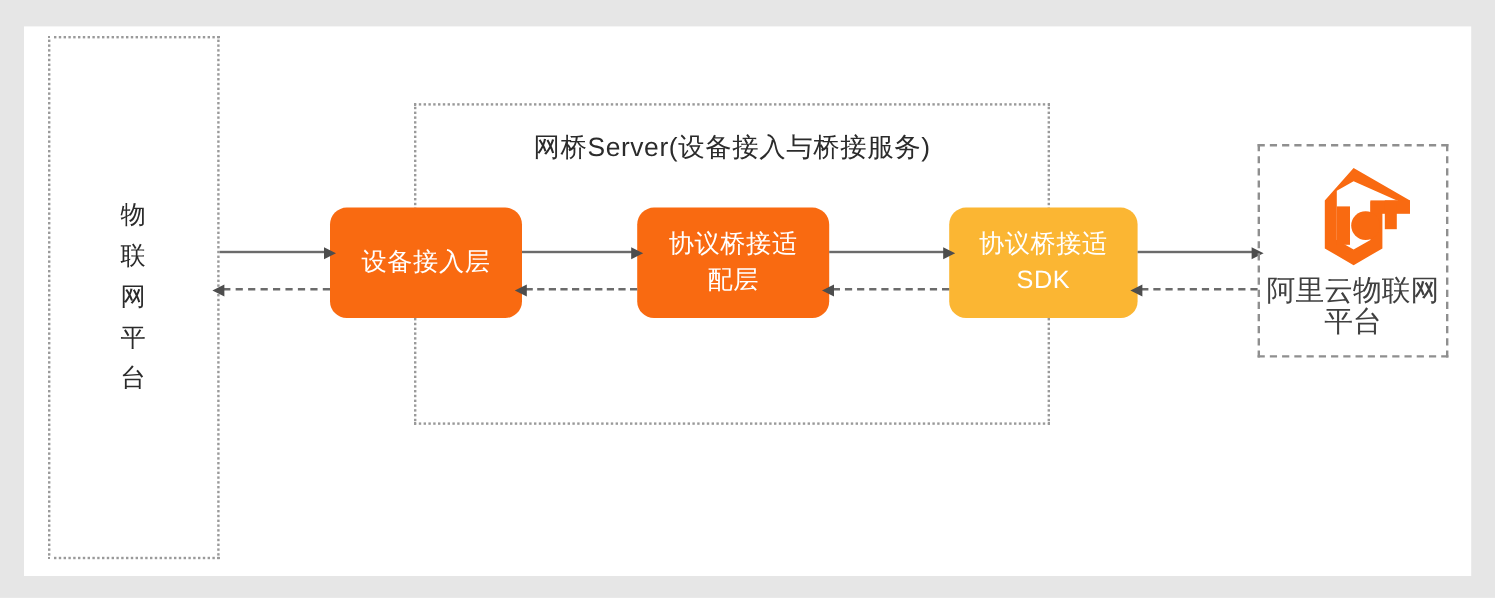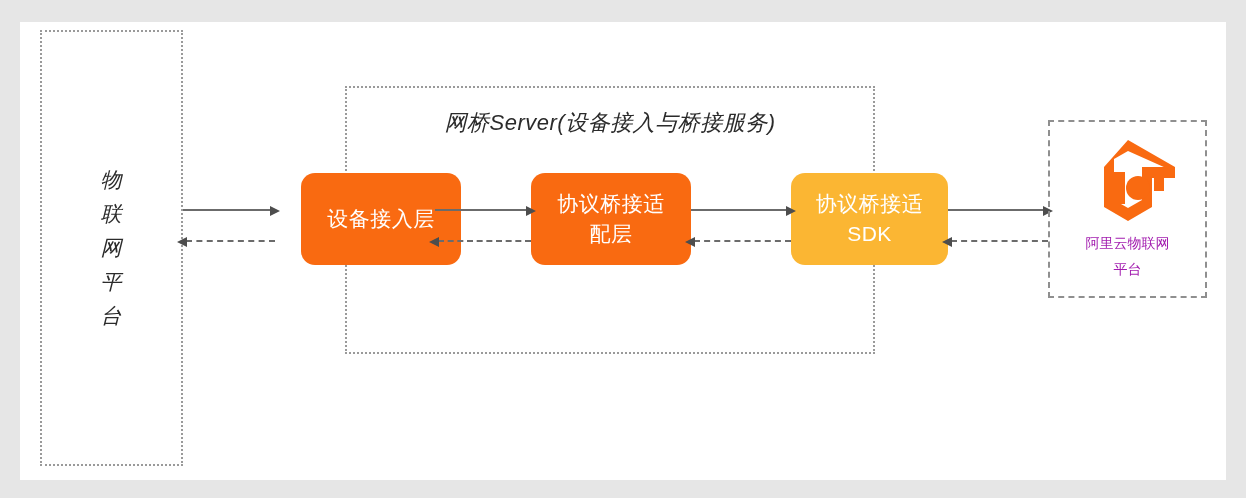--- a/index.html
+++ b/index.html
@@ -23,21 +23,20 @@
     height: 458px;
     background: #ffffff;
   }
 
   
   .dotted-box {
     position: absolute;
     border: 2px dotted #9a9a9a;
     background: transparent;
     box-sizing: border-box;
-    font-style: italic;
   }
   .dashed-box {
     position: absolute;
     border: 2px dashed #8f8f8f;
     background: transparent;
     box-sizing: border-box;
   }
 
   
   #iot-platform-box {
@@ -88,21 +87,21 @@
     text-align: center;
     color: #ffffff;
     font-size: 21px;
     line-height: 30px;
     letter-spacing: 0.5px;
     white-space: pre-line;
     box-sizing: border-box;
     top: 151px;
     height: 92px;
   }
-  #box-device-access { left: 255px; width: 160px; background: #F96A11; margin-left: 26px; }
+  #box-device-access { left: 255px; width: 160px; background: #F96A11; }
   #box-protocol-bridge { left: 511px; width: 160px; background: #F96A11; }
   #box-cloud-sdk { left: 771px; width: 157px; background: #FBB633; }
 
   
   .arrow {
     position: absolute;
     height: 0;
     border-top: 2px solid #6b6b6b;
   }
   .arrow.dashed {
@@ -151,23 +150,23 @@
     top: 16px;
     width: 104px;
     height: 98px;
   }
   #aliyun-label {
     position: absolute;
     left: 0;
     right: 0;
     bottom: 14px;
     text-align: center;
-    font-size: 14px;
+    font-size: 24px;
     line-height: 26px;
-    color: #a21caf;
+    color: #404040;
     white-space: pre-line;
   }
 </style>
 </head>
 <body>
 
 <div id="stage">
   <div id="canvas">
 
     <div class="dotted-box" id="iot-platform-box">

